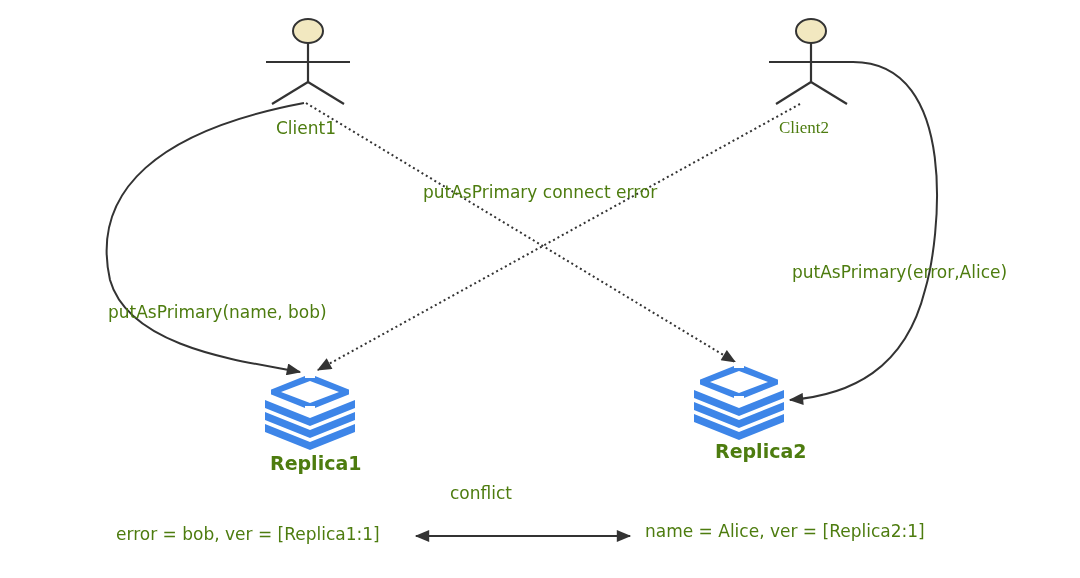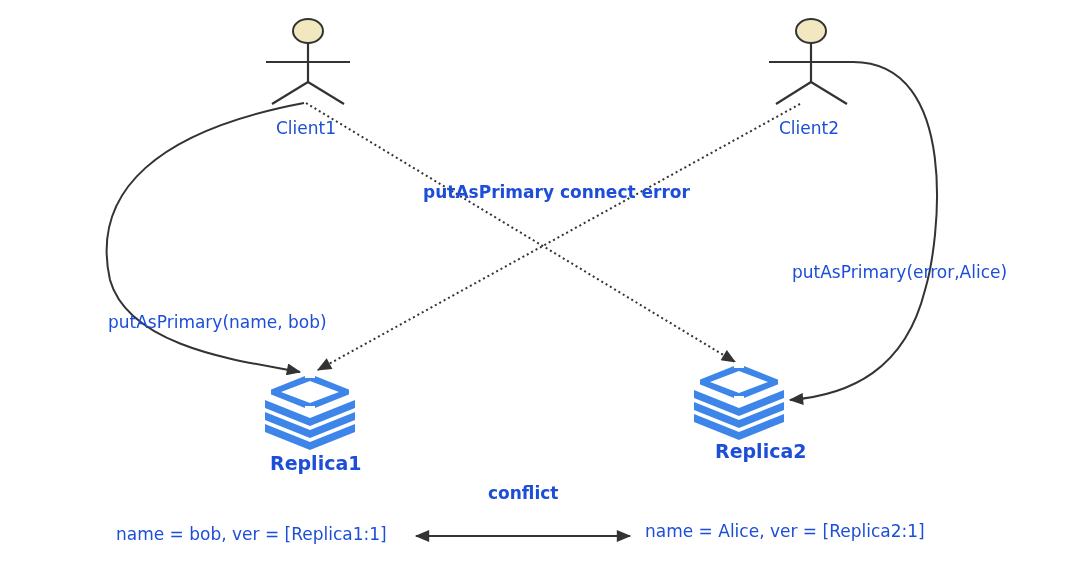--- a/index.html
+++ b/index.html
@@ -1,20 +1,20 @@
 <!DOCTYPE html>
 <html><head>
   <meta charset="utf-8">
   <style>
     html, body { margin: 0; padding: 0; background: #ffffff; }
     body { width: 1080px; height: 578px; position: relative; overflow: hidden;
            font-family: "DejaVu Sans", "Liberation Sans", sans-serif; color: #333333; }
     #diagram { position: absolute; left: 0; top: 0; width: 1080px; height: 578px; }
-    .lbl { position: absolute; white-space: nowrap; font-size: 17px; color: #1d4ed8; }
-    .lbl.bold { font-weight: bold; }
+    .lbl { position: absolute; white-space: nowrap; font-size: 17px; color: #4d7c0f; }
+    .lbl.bold { font-weight: normal; }
     .lbl.replica { font-size: 19px; font-weight: bold; }
   </style>
 </head>
 <body>
 
 <svg id="diagram" viewBox="0 0 1080 578" xmlns="http://www.w3.org/2000/svg">
   <defs>
     <marker id="arrow" viewBox="0 0 10 10" refX="9" refY="5" markerWidth="9" markerHeight="9" orient="auto-start-reverse" markerUnits="userSpaceOnUse">
       <path d="M0,0 L10,5 L0,10 Z" fill="#333333"></path>
     </marker>
@@ -65,26 +65,26 @@
   </g>
 
   <g transform="translate(694,364)">
     <use href="#replicaIcon"></use>
   </g>
 
   <line x1="416" y1="536" x2="630" y2="536" stroke="#333333" stroke-width="2" marker-start="url(#arrowBig)" marker-end="url(#arrowBig)"></line>
 </svg>
 
 <div class="lbl" style="left:276px; top:118px;">Client1</div>
-<div class="lbl" style="left:779px; top:118px;">Client2</div>
+<div class="lbl" style="left:779px; top:118px;font-family:Liberation Serif, serif;">Client2</div>
 
 <div class="lbl bold" style="left:423px; top:182px;">putAsPrimary connect error</div>
 
-<div class="lbl" style="left:108px; top:302px;margin-top:10px;">putAsPrimary(name, bob)</div>
+<div class="lbl" style="left:108px; top:302px;">putAsPrimary(name, bob)</div>
 <div class="lbl" style="left:792px; top:262px;">putAsPrimary(error,Alice)</div>
 
 <div class="lbl replica" style="left:270px; top:452px;">Replica1</div>
 <div class="lbl replica" style="left:699px; top:440px;margin-left:16px;">Replica2</div>
 
-<div class="lbl bold" style="left:488px; top:483px;">conflict</div>
+<div class="lbl bold" style="left:450px; top:483px;">conflict</div>
 
-<div class="lbl" style="left:116px; top:524px;">name = bob, ver = [Replica1:1]</div>
+<div class="lbl" style="left:116px; top:524px;">error = bob, ver = [Replica1:1]</div>
 <div class="lbl" style="left:634px; top:521px;margin-left:11px;">name = Alice, ver = [Replica2:1]</div>
 
 </body></html>

